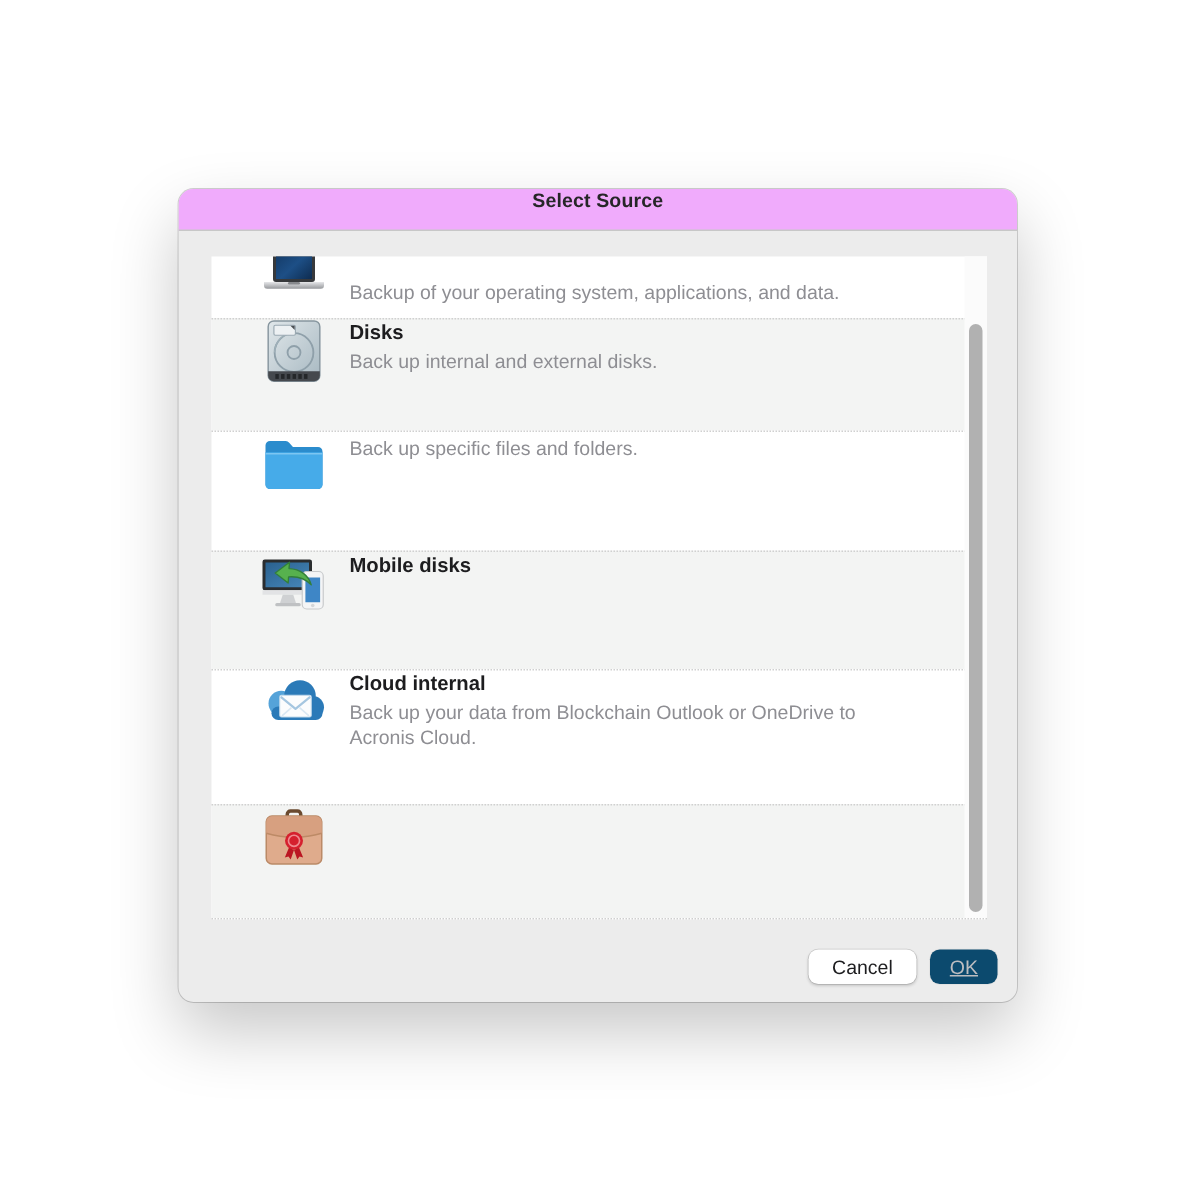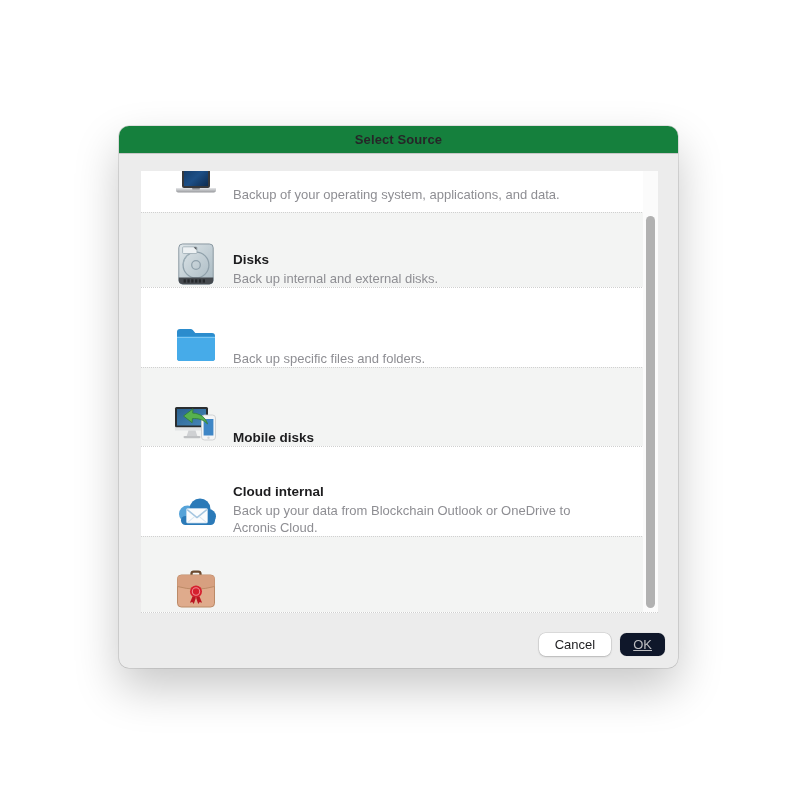--- a/index.html
+++ b/index.html
@@ -7,32 +7,32 @@
     width:800px;height:800px;background:#ffffff;position:relative;
     font-family:"Liberation Sans", sans-serif;
     -webkit-font-smoothing:antialiased;
   }
   .dialog{
     position:absolute;left:119px;top:126px;width:559px;height:542px;
     background:#ececec;border-radius:10px;overflow:hidden;
     box-shadow:0 0 0 0.6px rgba(0,0,0,0.18), 0 20px 45px rgba(0,0,0,0.22);
   }
   .titlebar{
-    height:27px;background:#15803d;border-bottom:1px solid #c7c7c7;
-    display:flex;align-items:center;justify-content:center;
+    height:27px;background:#f0abfc;border-bottom:1px solid #c7c7c7;
+    display:flex;justify-content:center;
   }
   .titlebar .t{
     font-size:13px;font-weight:bold;color:#262628;letter-spacing:0.1px;
   }
   .list{
     position:absolute;left:22px;top:45px;width:517px;height:441px;
     background:#ffffff;border-bottom:1px dotted #cfcfcf;
   }
   .row{
-    box-sizing:border-box;display:flex;align-items:flex-end;
+    box-sizing:border-box;display:flex;align-items:flex-start;
     padding-left:33px;position:relative;
   }
   .row.alt{background:#f3f4f3;}
   .row.sep{border-top:1px dotted #d0d0d0;}
   .icon-box{width:44px;flex:0 0 44px;margin-right:15px;display:flex;align-items:center;justify-content:center;}
   .txt{display:flex;flex-direction:column;max-width:376px;}
   .row-title{font-size:13.5px;font-weight:bold;color:#1d1d1f;line-height:17px;display:flex;align-items:center;}
   .row-sub{font-size:13px;color:#8e8e93;line-height:16.5px;margin-top:3px;}
   
   .row.partial{height:41px;overflow:hidden;align-items:flex-start;}
@@ -59,21 +59,21 @@
   }
   .btn{
     height:23px;display:flex;align-items:center;border-radius:6.5px;
     font-size:13px;border:none;cursor:default;
   }
   .btn-cancel{
     background:#ffffff;color:#1d1d1f;padding:0 16px;
     box-shadow:0 0 0 0.5px rgba(0,0,0,0.14), 0 1px 2px rgba(0,0,0,0.16);
   }
   .btn-ok{
-    background:#0f172a;color:#bdbdc0;padding:0 13px;
+    background:#0c4a6e;color:#bdbdc0;padding:0 13px;
     box-shadow:0 0 0 0.5px rgba(0,0,0,0.05);
     text-decoration:underline;
   }
 </style>
 </head>
 <body>
 
 <div class="dialog">
 
   <div class="titlebar">

